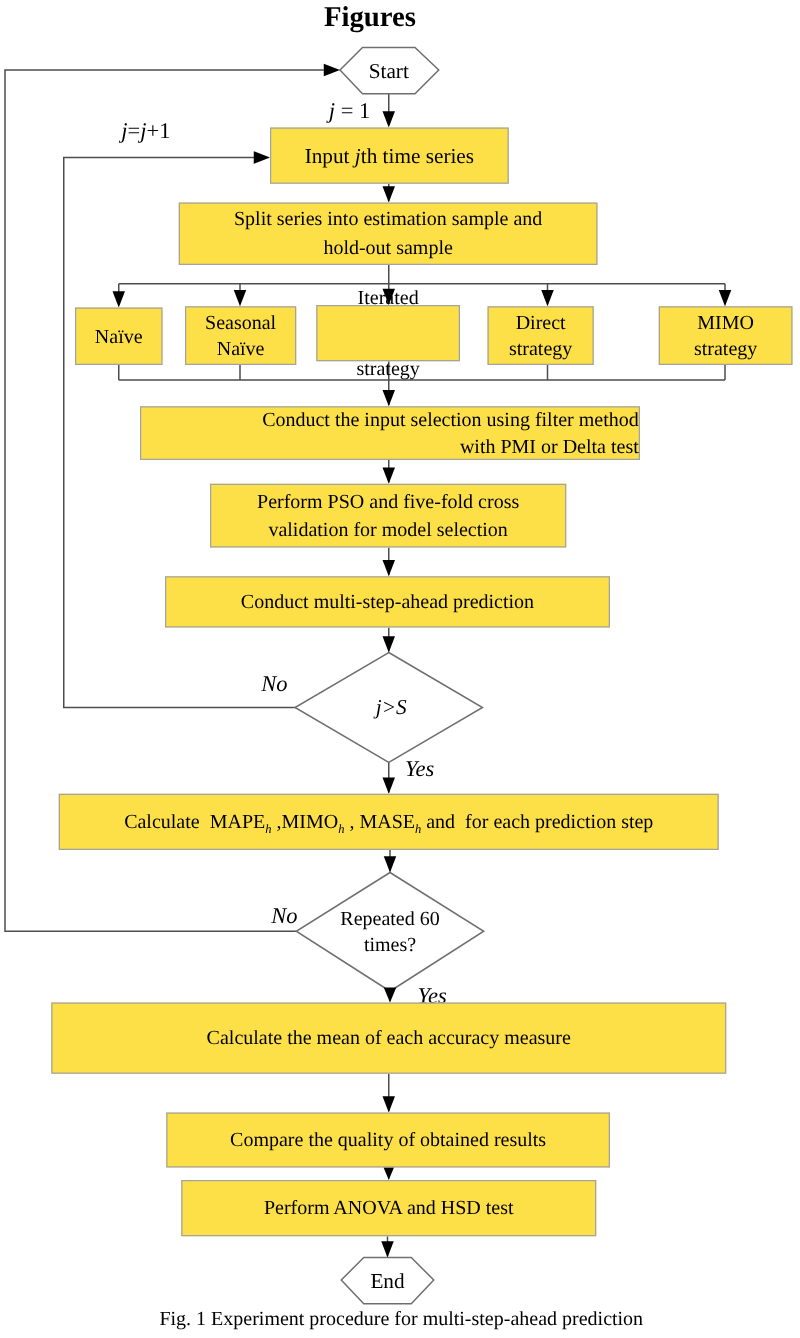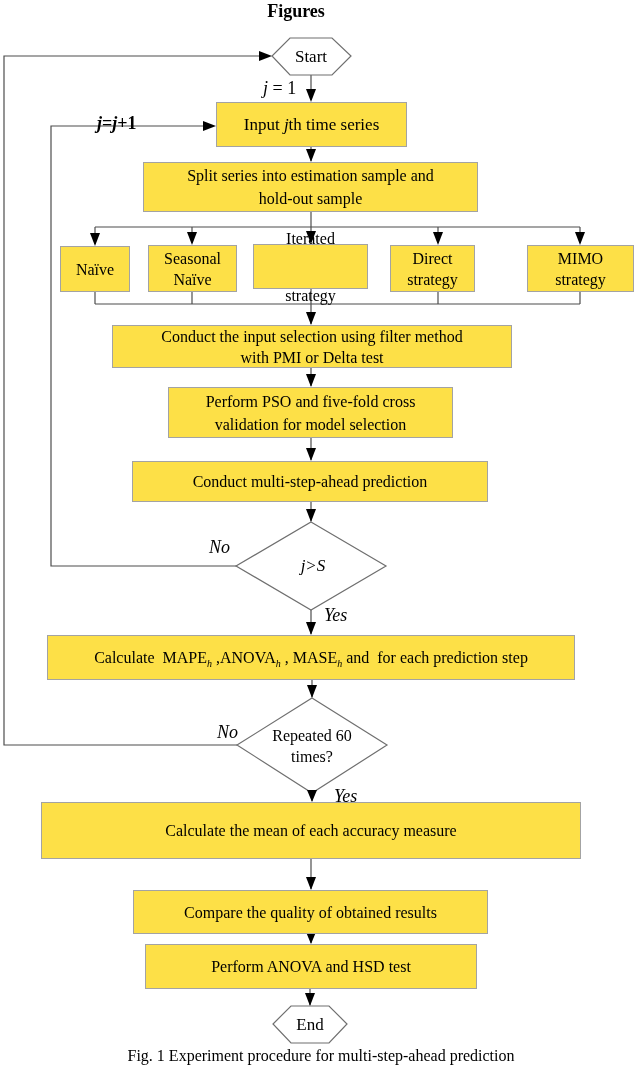--- a/index.html
+++ b/index.html
@@ -8,21 +8,21 @@
   #wires{position:absolute;left:0;top:0;}
   .node{position:absolute;box-sizing:border-box;border:1px solid #a3a3a3;background:#fde047;
         display:flex;align-items:center;justify-content:center;text-align:center;
         font-size:16px;line-height:21px;}
   .col{flex-direction:column;}
   .lbl{position:absolute;white-space:nowrap;font-size:18px;}
   .it{font-style:italic;}
   .pre span{white-space:pre;}
   .ctrxy{transform:translate(-50%,-50%);}
   #title{position:absolute;top:1px;left:296px;transform:translateX(-50%);
-         font-weight:bold;font-size:18px;white-space:nowrap;}
+         font-weight:bold;font-size:23px;white-space:nowrap;}
   #caption{position:absolute;top:1047px;left:321px;transform:translateX(-50%);
            font-size:16px;white-space:nowrap;}
   .dmtxt{position:absolute;text-align:center;white-space:nowrap;}
   #js-text{font-size:17px;font-style:italic;}
   .hextxt{position:absolute;font-size:17px;white-space:nowrap;}
   sub.h{font-size:10px;font-style:italic;line-height:0;}
   #mape-box{white-space:pre;}
 </style>
 </head>
 <body>
@@ -94,21 +94,21 @@
   </svg>
 
   <div id="title">Figures</div>
 
   <div class="hextxt ctrxy" style="left:311px;top:57px;">Start</div>
 
   <div class="lbl pre" style="left:263px;top:78px;">
     <span class="it">j</span><span> = 1</span>
   </div>
 
-  <div class="lbl" style="left:97px;top:113px;font-weight:bold;">
+  <div class="lbl" style="left:97px;top:94px;">
     <span class="it">j</span><span>=</span><span class="it">j</span><span>+1</span>
   </div>
 
   <div class="node" style="left:216px;top:102px;width:191px;height:45px;font-size:17px;">
     <span><span>Input </span><span class="it">j</span><span>th time series</span></span>
   </div>
 
   <div class="node col" style="left:143px;top:162px;width:335px;height:50px;line-height:23px;">
     <span>Split series into estimation sample and</span>
     <span>hold-out sample</span>
@@ -125,38 +125,38 @@
   </div>
   <div class="node col" style="left:390px;top:245px;width:85px;height:47px;">
     <span>Direct</span>
     <span>strategy</span>
   </div>
   <div class="node col" style="left:527px;top:245px;width:107px;height:47px;">
     <span>MIMO</span>
     <span>strategy</span>
   </div>
 
-  <div class="node col" style="left:112px;top:325px;width:400px;height:43px;line-height:21px;">
+  <div class="node col" style="left:112px;top:325px;width:400px;height:43px;line-height:21px;align-items:flex-end;">
     <span>Conduct the input selection using filter method</span>
     <span>with PMI or Delta test</span>
   </div>
 
   <div class="node col" style="left:168px;top:387px;width:285px;height:51px;line-height:23px;">
     <span>Perform PSO and five-fold cross</span>
     <span>validation for model selection</span>
   </div>
 
   <div class="node" style="left:132px;top:461px;width:356px;height:41px;">Conduct multi-step-ahead prediction</div>
 
   <div class="dmtxt ctrxy" id="js-text" style="left:313px;top:566px;">j&gt;S</div>
   <div class="lbl it" style="left:209px;top:537px;">No</div>
   <div class="lbl it" style="left:324px;top:605px;">Yes</div>
 
   <div class="node" id="mape-box" style="left:47px;top:635px;width:528px;height:45px;">
-    <span><span>Calculate  MAPE</span><sub class="h">h</sub><span> ,ANOVA</span><sub class="h">h</sub><span> , MASE</span><sub class="h">h</sub><span> and  for each prediction step</span></span>
+    <span><span>Calculate  MAPE</span><sub class="h">h</sub><span> ,MIMO</span><sub class="h">h</sub><span> , MASE</span><sub class="h">h</sub><span> and  for each prediction step</span></span>
   </div>
 
   <div class="dmtxt ctrxy" style="left:312px;top:746px;line-height:21px;font-size:16px;">
     <div>Repeated 60</div>
     <div>times?</div>
   </div>
   <div class="lbl it" style="left:217px;top:722px;">No</div>
   <div class="lbl it" style="left:334px;top:786px;">Yes</div>
 
   <div class="node" style="left:41px;top:802px;width:540px;height:57px;">Calculate the mean of each accuracy measure</div>

